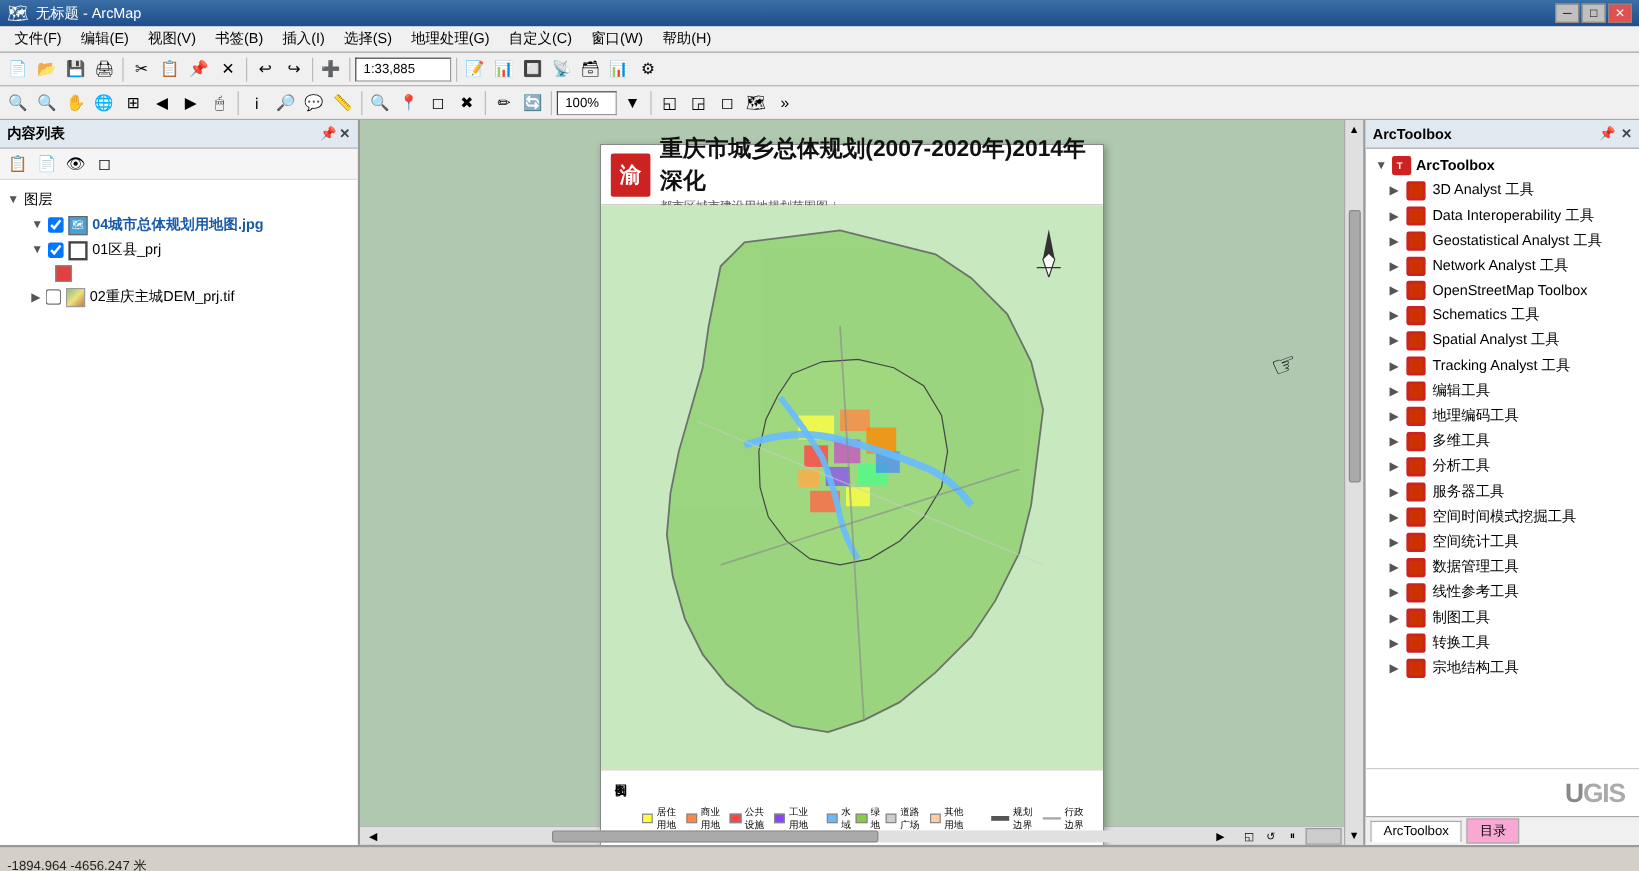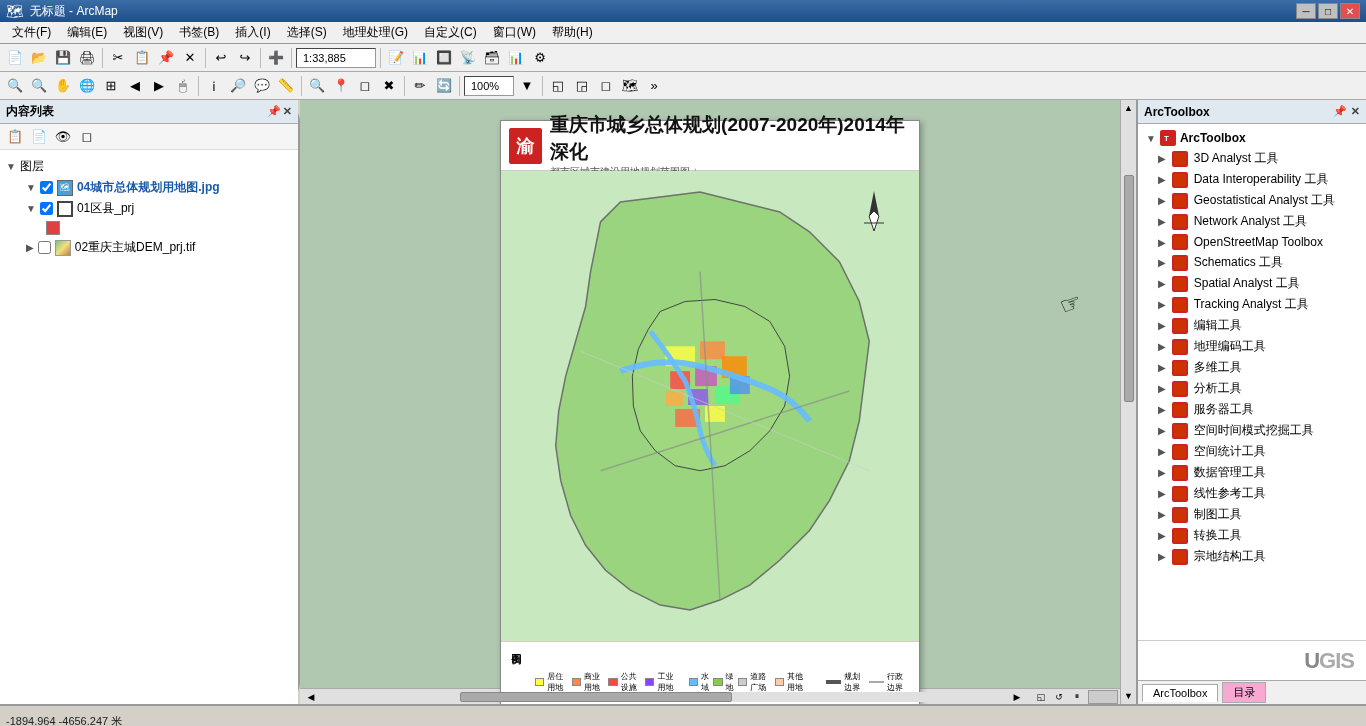--- a/index.html
+++ b/index.html
@@ -76,21 +76,20 @@
     }
 
     
     #left-panel {
       width: 300px;
       min-width: 300px;
       background: white;
       border-right: 2px solid #999;
       display: flex;
       flex-direction: column;
-      border-radius: 22px;
     }
     #panel-header {
       height: 24px;
       background: #e0e8f0;
       border-bottom: 1px solid #aaa;
       display: flex; align-items: center; justify-content: space-between;
       padding: 0 6px;
       font-size: 12px;
       font-weight: bold;
     }

